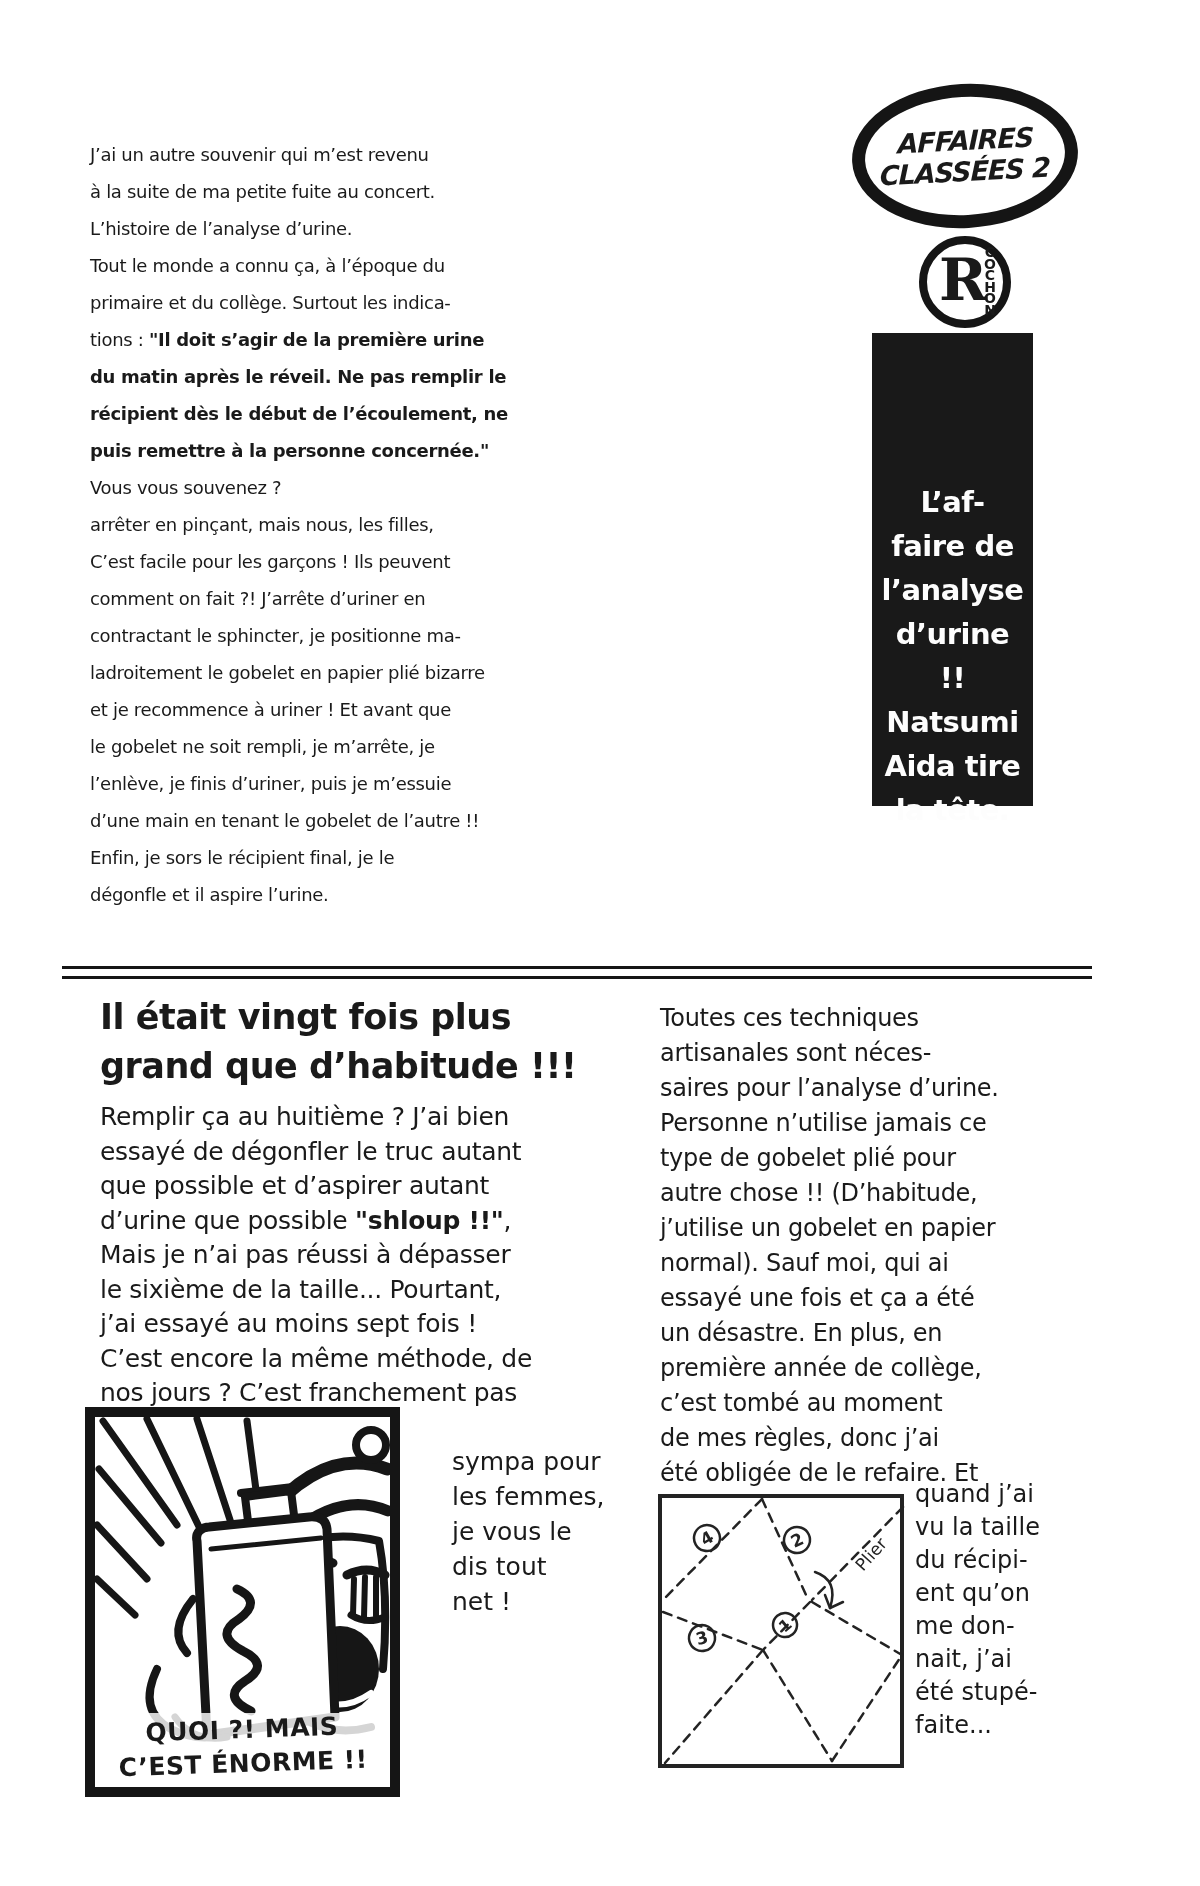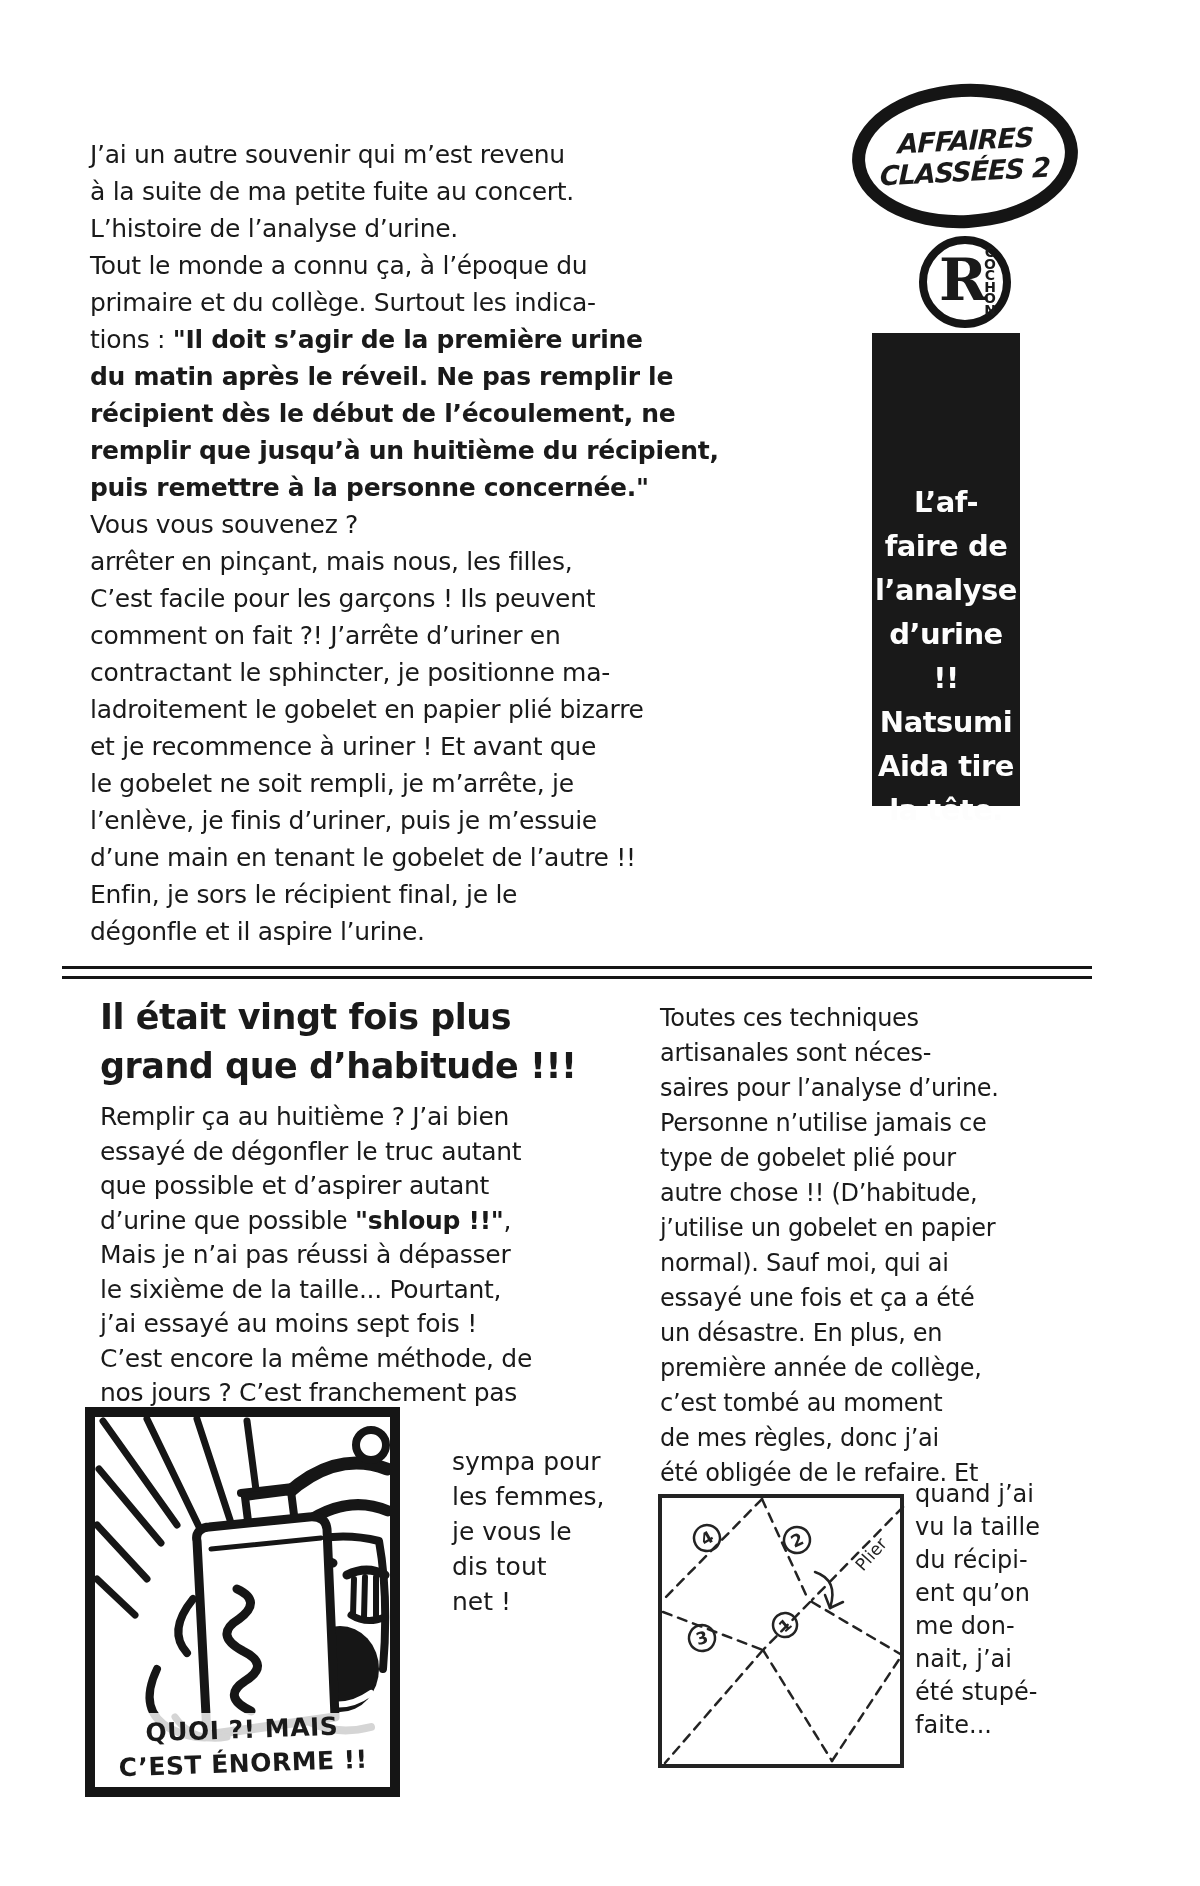--- a/index.html
+++ b/index.html
@@ -6,21 +6,21 @@
   .page{
     position:relative;width:1200px;height:1886px;margin:0 auto;
     background:#ffffff;color:#1a1a1a;overflow:hidden;
     font-family:"DejaVu Sans",sans-serif;
   }
   .tblock{position:absolute;white-space:nowrap;}
   .ln{display:block;}
   .b{font-weight:bold;}
 
   
-  .intro{left:90px;top:136px;font-size:25px;line-height:37px;letter-spacing:-0.3px;}
+  .intro{left:90px;top:136px;font-size:18px;line-height:37px;letter-spacing:-0.3px;}
 
   
   .badge{
     position:absolute;left:852px;top:84px;width:226px;height:144px;
     border:13px solid #151515;border-radius:50%;box-sizing:border-box;
     display:flex;align-items:center;justify-content:center;text-align:center;
     transform:rotate(-3deg);background:#fff;
   }
   .badge-inner{font-size:27px;line-height:31px;font-weight:bold;font-style:italic;
     letter-spacing:-1px;transform:skewX(-4deg);}
@@ -30,21 +30,21 @@
     position:absolute;left:919px;top:236px;width:92px;height:92px;
     border:8px solid #151515;border-radius:50%;box-sizing:border-box;background:#fff;
   }
   .logo-r{position:absolute;left:12px;top:2px;font-size:58px;font-weight:bold;
     font-family:"DejaVu Serif",serif;}
   .logo-vert{position:absolute;right:7px;top:3px;width:12px;font-size:14px;line-height:11.5px;
     font-weight:bold;word-break:break-all;white-space:normal;text-align:center;}
 
   
   .sidebar{
-    position:absolute;left:872px;top:333px;width:148px;height:473px;
+    position:absolute;left:872px;top:333px;width:161px;height:473px;
     background:#191919;color:#fdfdfd;text-align:center;box-sizing:border-box;
     padding-top:147px;font-size:29px;line-height:44px;font-weight:bold;letter-spacing:-0.5px;
   }
 
   
   .divider{
     position:absolute;left:62px;top:966px;width:1030px;height:7px;
     border-top:3px solid #151515;border-bottom:3px solid #151515;
   }
 
@@ -77,21 +77,20 @@
 
   <div class="tblock intro">
       <div class="ln"><span>J’ai un autre souvenir qui m’est revenu</span></div>
       <div class="ln"><span>à la suite de ma petite fuite au concert.</span></div>
       <div class="ln"><span>L’histoire de l’analyse d’urine.</span></div>
       <div class="ln"><span>Tout le monde a connu ça, à l’époque du</span></div>
       <div class="ln"><span>primaire et du collège. Surtout les indica-</span></div>
       <div class="ln"><span>tions : </span><span class="b">"Il doit s’agir de la première urine</span></div>
       <div class="ln"><span class="b">du matin après le réveil. Ne pas remplir le</span></div>
       <div class="ln"><span class="b">récipient dès le début de l’écoulement, ne</span></div>
-      <div class="ln"><span class="b">remplir que jusqu’à un huitième du récipient,</span></div>
       <div class="ln"><span class="b">puis remettre à la personne concernée."</span></div>
       <div class="ln"><span>Vous vous souvenez ?</span></div>
       <div class="ln"><span>arrêter en pinçant, mais nous, les filles,</span></div>
       <div class="ln"><span>C’est facile pour les garçons ! Ils peuvent</span></div>
       <div class="ln"><span>comment on fait ?! J’arrête d’uriner en</span></div>
       <div class="ln"><span>contractant le sphincter, je positionne ma-</span></div>
       <div class="ln"><span>ladroitement le gobelet en papier plié bizarre</span></div>
       <div class="ln"><span>et je recommence à uriner ! Et avant que</span></div>
       <div class="ln"><span>le gobelet ne soit rempli, je m’arrête, je</span></div>
       <div class="ln"><span>l’enlève, je finis d’uriner, puis je m’essuie</span></div>

